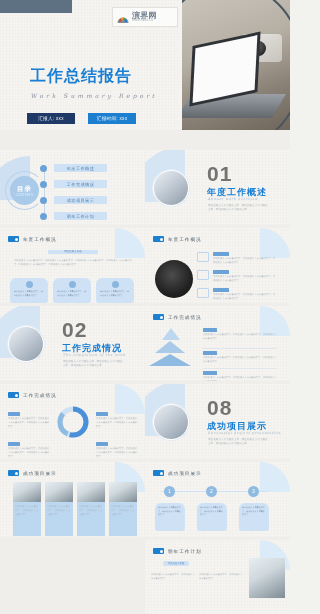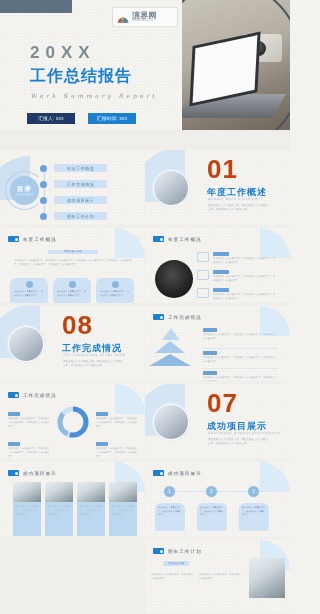--- a/index.html
+++ b/index.html
@@ -68,21 +68,21 @@
   .toc-row { position:absolute; left:40px; display:flex; align-items:center; gap:7px; }
   .toc-dot { width:7px; height:7px; border-radius:50%; background:#6aa2d8; flex:none; }
   .toc-pill { width:53px; height:8px; background:#cfe2f5; border-radius:1px;
     display:flex; align-items:center; justify-content:center; font-size:4.2px; color:#4f7fad; letter-spacing:.4px;}
 
   
   .sec-arc { position:absolute; left:-16px; top:-4px; width:56px; height:56px;
     border-top-left-radius:56px; background:#d6e5f4; }
   .sec-photo { position:absolute; left:8px; top:20px; width:36px; height:36px; border-radius:50%;
     overflow:hidden; border:1.6px solid #fff; box-shadow:0 0 0 1px #e2ecf6; }
-  .sec-num { position:absolute; left:62px; top:4px; font-size:26px; font-weight:bold; color:#c2410c; letter-spacing:1px;}
+  .sec-num { position:absolute; left:62px; top:12px; font-size:21px; font-weight:bold; color:#737373; letter-spacing:1px;}
   .sec-title { position:absolute; left:62px; top:36px; font-size:9px; font-weight:bold; color:#1a7fd4; letter-spacing:1px; }
   .sec-en { position:absolute; left:63px; top:47px; font-size:3.4px; color:#9fb0c2;
     font-family:"DejaVu Serif", serif; font-style:italic; letter-spacing:.6px; }
   .sec-body { position:absolute; left:63px; top:54px; width:62px; font-size:2.6px; line-height:1.7;
     color:#a8b3bf; }
 
   
   .hdr { position:absolute; left:8px; top:8px; display:flex; align-items:center; gap:4px; }
   .hdr-tag { width:11px; height:6px; border-radius:1px; background:#1d7fd0; position:relative; }
   .hdr-tag:after { content:""; position:absolute; right:1.5px; top:1.5px; width:3px; height:3px;
@@ -129,21 +129,20 @@
 
     <div class="laptop">
       <div class="lap-photo"></div>
       <div class="lap-cam"></div>
       <div class="lap-base"></div>
       <div class="lap-screen"></div>
       <div class="lap-arc"></div>
       <div class="lap-mask"></div>
     </div>
 
-    <div class="cover-year">20XX</div>
     <div class="cover-title">工作总结报告</div>
     <div class="cover-en">Work Summary Report</div>
     <div class="chip a">汇报人: xxx</div>
     <div class="chip b">汇报时间: xxx</div>
   </div>
 
   <div class="slide half" style="left:0;top:150px">
     <div class="paper"></div>
     <div class="toc-arc"></div>
     <div class="toc-ring"></div>
@@ -228,21 +227,21 @@
     <div style="position:absolute;left:68px;top:60px;width:64px">
       <div class="badge" style="width:16px"></div>
       <div class="lines">请在此输入人员需要的文字，请在此输入人员需要的文字，请在此输入人员需要的文字</div>
     </div>
   </div>
 
   <div class="slide half" style="left:0;top:306px">
     <div class="paper"></div>
     <div class="sec-arc"></div>
     <div class="sec-photo ph-hand"></div>
-    <div class="sec-num">08</div>
+    <div class="sec-num">02</div>
     <div class="sec-title">工作完成情况</div>
     <div class="sec-en">The completion of the work</div>
     <div class="sec-body">请在此输入人员需要的文字，请在此输入人员需要的文字，请在此输入人员需要的文字</div>
   </div>
 
   <div class="slide half" style="left:145px;top:306px">
     <div class="paper"></div>
     <div class="corner"></div>
     <div class="hdr">
       <span class="hdr-tag"></span>
@@ -294,21 +293,21 @@
     <div style="position:absolute;left:96px;top:58px;width:42px">
       <div class="badge" style="width:12px"></div>
       <div class="lines">请在此输入人员需要的文字，请在此输入人员需要的文字，请在此输入人员需要的文字</div>
     </div>
   </div>
 
   <div class="slide half" style="left:145px;top:384px">
     <div class="paper"></div>
     <div class="sec-arc"></div>
     <div class="sec-photo ph-hand"></div>
-    <div class="sec-num">07</div>
+    <div class="sec-num">08</div>
     <div class="sec-title">成功项目展示</div>
     <div class="sec-en">Successful project presentation</div>
     <div class="sec-body">请在此输入人员需要的文字，请在此输入人员需要的文字，请在此输入人员需要的文字</div>
   </div>
 
   <div class="slide half" style="left:0;top:462px">
     <div class="paper"></div>
     <div class="corner"></div>
     <div class="hdr">
       <span class="hdr-tag"></span>

